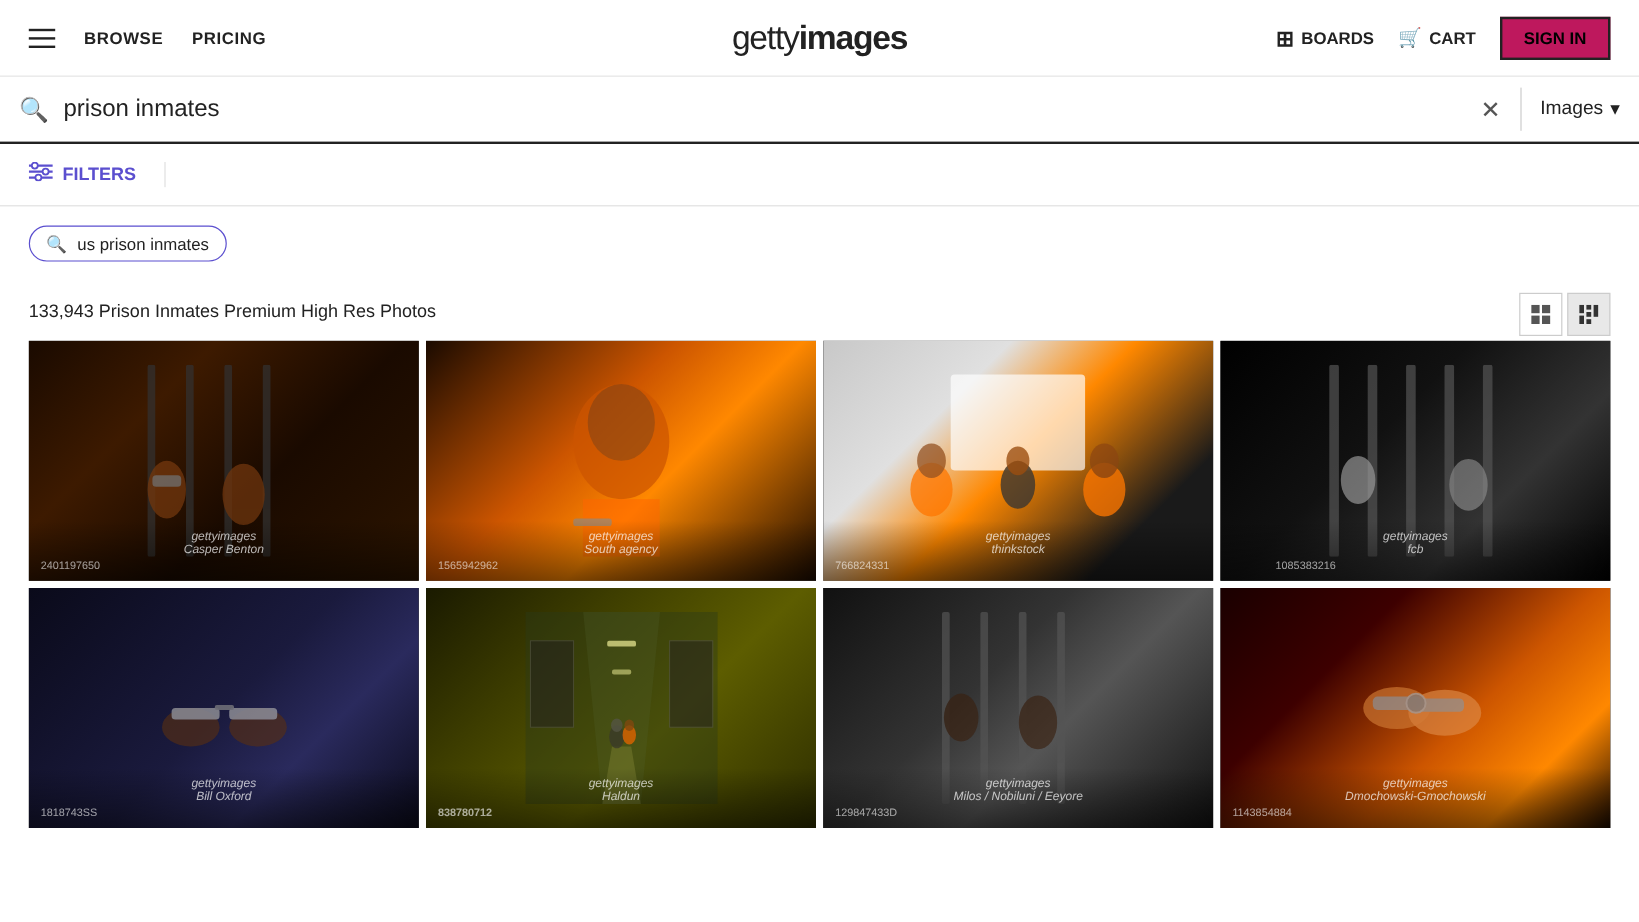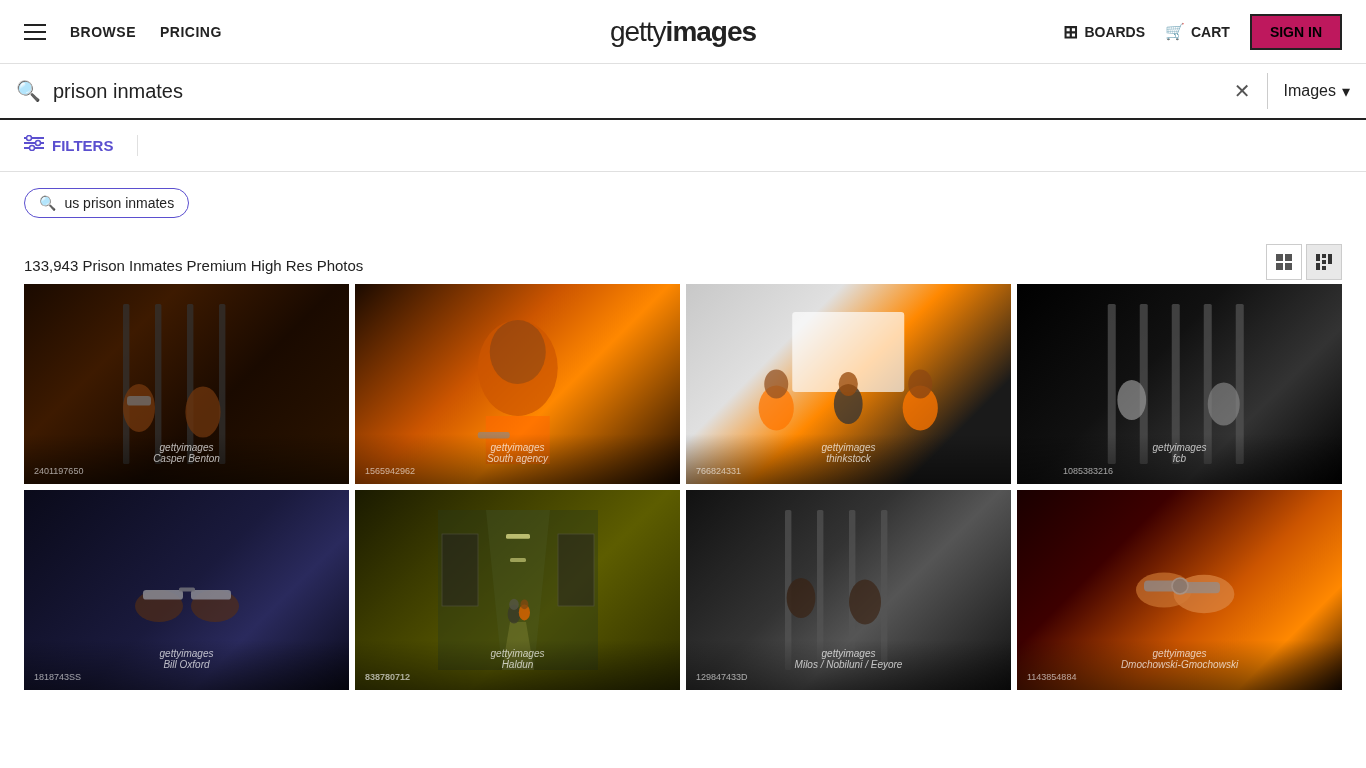--- a/index.html
+++ b/index.html
@@ -132,21 +132,21 @@
     .photo-2 { background: linear-gradient(135deg, #1a0a00 0%, #cc5500 40%, #ff8800 60%, #1a0a00 100%); }
     .photo-3 { background: linear-gradient(135deg, #c8c8c8 0%, #e0e0e0 30%, #ff8800 50%, #1a1a1a 80%); }
     .photo-4 { background: linear-gradient(135deg, #000 0%, #111 40%, #333 70%, #000 100%); }
     .photo-5 { background: linear-gradient(135deg, #0a0a1a 0%, #1a1a3d 50%, #2a2a5d 70%, #0a0a1a 100%); }
     .photo-6 { background: linear-gradient(135deg, #1a1a00 0%, #3d3d00 30%, #5d5d00 60%, #2d2d00 100%); }
     .photo-7 { background: linear-gradient(135deg, #111 0%, #333 40%, #555 60%, #111 100%); }
     .photo-8 { background: linear-gradient(135deg, #1a0000 0%, #3d0000 30%, #cc5500 60%, #ff8800 80%, #1a0a00 100%); }
 
     .results-header-row {
       display: flex;
-      align-items: flex-end;
+      align-items: center;
       position: relative;
       margin-bottom: 4px;
     }
   </style>
 </head>
 <body>
 
 <header class="header">
   <div class="header-left">
     <div class="hamburger">

